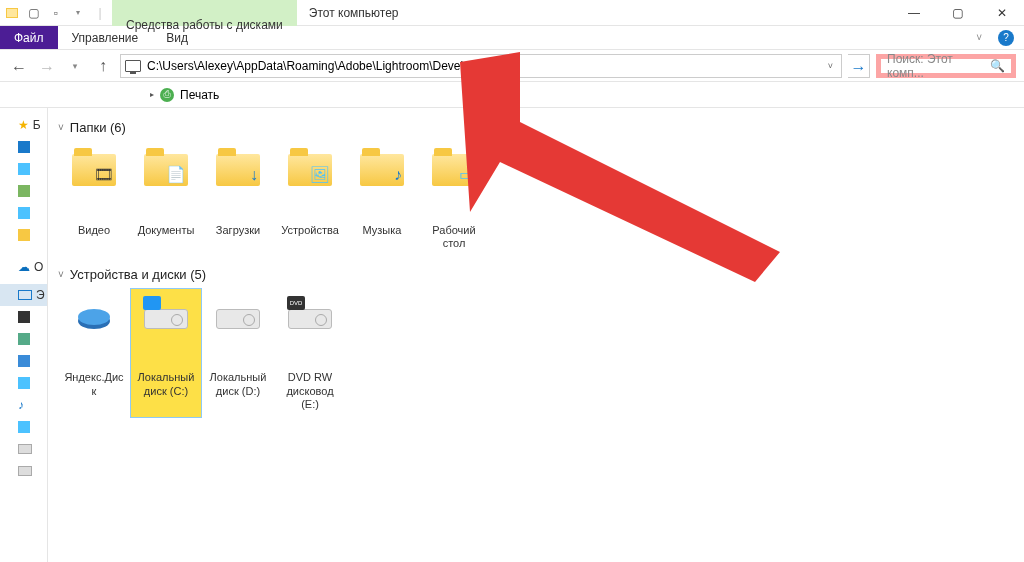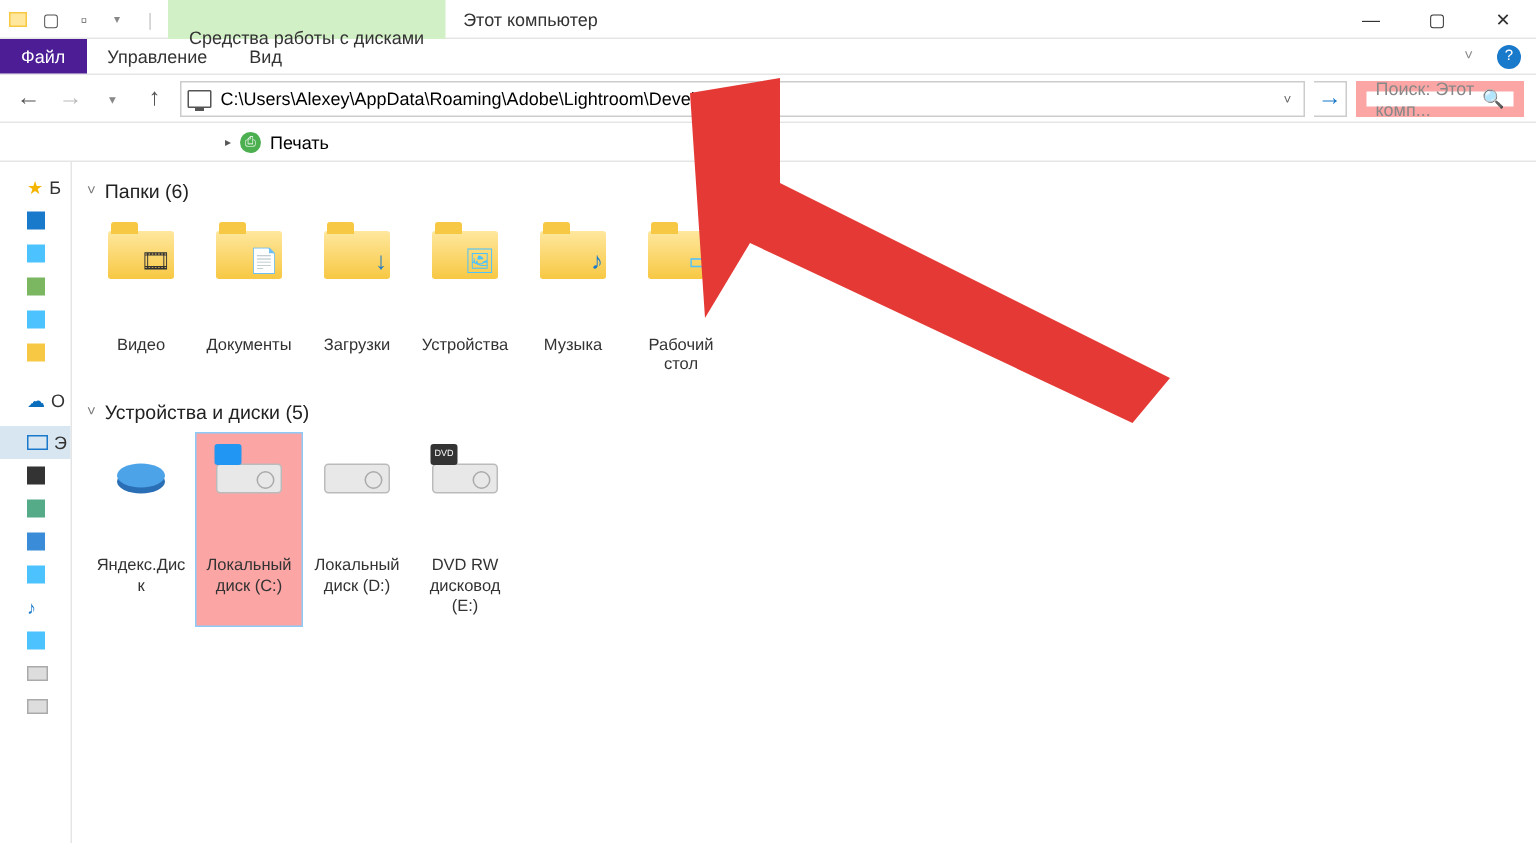--- a/index.html
+++ b/index.html
@@ -25,41 +25,41 @@
 .ribbon-tabs .help { width:16px;height:16px;border-radius:50%;background:#1979ca;color:#fff;display:flex;align-items:center;justify-content:center;font-size:10px; }
 
 
 .navrow { height:32px; display:flex; align-items:center; padding:4px 8px; gap:6px; border-bottom:1px solid #e5e5e5; }
 .navrow .navbtn { width:22px; height:22px; display:flex; align-items:center; justify-content:center; color:#555; }
 .navrow .addr { flex:1; height:24px; border:1px solid #ccc; display:flex; align-items:center; font-size:12px; padding:0 4px; background:#fff; }
 .navrow .addr .pcicon { width:16px;height:12px;border:1px solid #555;border-radius:1px;margin-right:6px;position:relative; }
 .navrow .addr .pcicon::after{content:"";position:absolute;bottom:-3px;left:4px;width:6px;height:2px;background:#555;}
 .navrow .addr .drop { margin-left:auto; color:#666; font-size:9px; padding:0 4px; }
 .navrow .go { width:22px;height:24px;border:1px solid #ccc;border-left:none;display:flex;align-items:center;justify-content:center;color:#1979ca; }
-.navrow .search { width:112px; height:24px; border:7px solid #fca5a5; font-size:12px; padding:0 6px; color:#888; display:flex; align-items:center; }
+.navrow .search { width:140px; height:24px; border:5px solid #fca5a5; font-size:12px; padding:0 6px; color:#888; display:flex; align-items:center; }
 .navrow .search .mag { margin-left:auto;color:#888; }
 
 
 .printbar { height:26px; display:flex; align-items:center; padding-left:150px; font-size:12px; gap:6px; border-bottom:1px solid #e5e5e5;}
 .printbar .tri { color:#555; font-size:8px; }
 .printbar .printicon { width:14px;height:14px;border-radius:50%;background:#4caf50;display:flex;align-items:center;justify-content:center;color:#fff;font-size:9px; }
 
 
 .body { display:flex; height:calc(562px - 26px - 24px - 32px - 26px); }
 .sidebar { width:48px; border-right:1px solid #e5e5e5; padding-top:6px; }
 .sidebar .item { height:22px; display:flex; align-items:center; padding-left:18px; font-size:12px; color:#333; gap:4px; }
 .sidebar .item.selected { background:#d8e6f2; }
 .content { flex:1; padding:8px 10px; overflow:auto; font-size:12px; color:#333; }
 
 .group-h { display:flex; align-items:center; gap:6px; font-size:13px; margin:4px 0 6px 0; color:#222; }
 .group-h .chev { color:#777; font-size:10px; }
 
 .items-row { display:flex; flex-wrap:wrap; gap:0; }
 .fitem { width:72px; padding:6px 4px; text-align:center; font-size:11px; color:#333; border:1px solid transparent; }
-.fitem.selected { background:#fca5a5; border:1px solid #8ecaf7; }
+.fitem.selected { background:#fde047; border:1px solid #8ecaf7; }
 .fitem .iconbox { width:48px; height:40px; margin:0 auto 4px auto; position:relative; }
 .fitem .label { line-height:1.2; word-wrap:break-word;margin-top:36px; }
 
 
 .folder { width:44px;height:32px;background:linear-gradient(#ffe79e,#f7c843);border-radius:2px;position:relative;top:6px;margin:auto; }
 .folder::before{content:"";position:absolute;top:-6px;left:2px;width:18px;height:8px;background:#f7c843;border-radius:2px 2px 0 0;}
 .folder .ovl { position:absolute; right:2px; bottom:2px; font-size:16px; }
 
 
 .disk { width:44px;height:20px;background:#e8e8e8;border:1px solid #bbb;border-radius:3px;position:relative;top:14px;margin:auto; }

